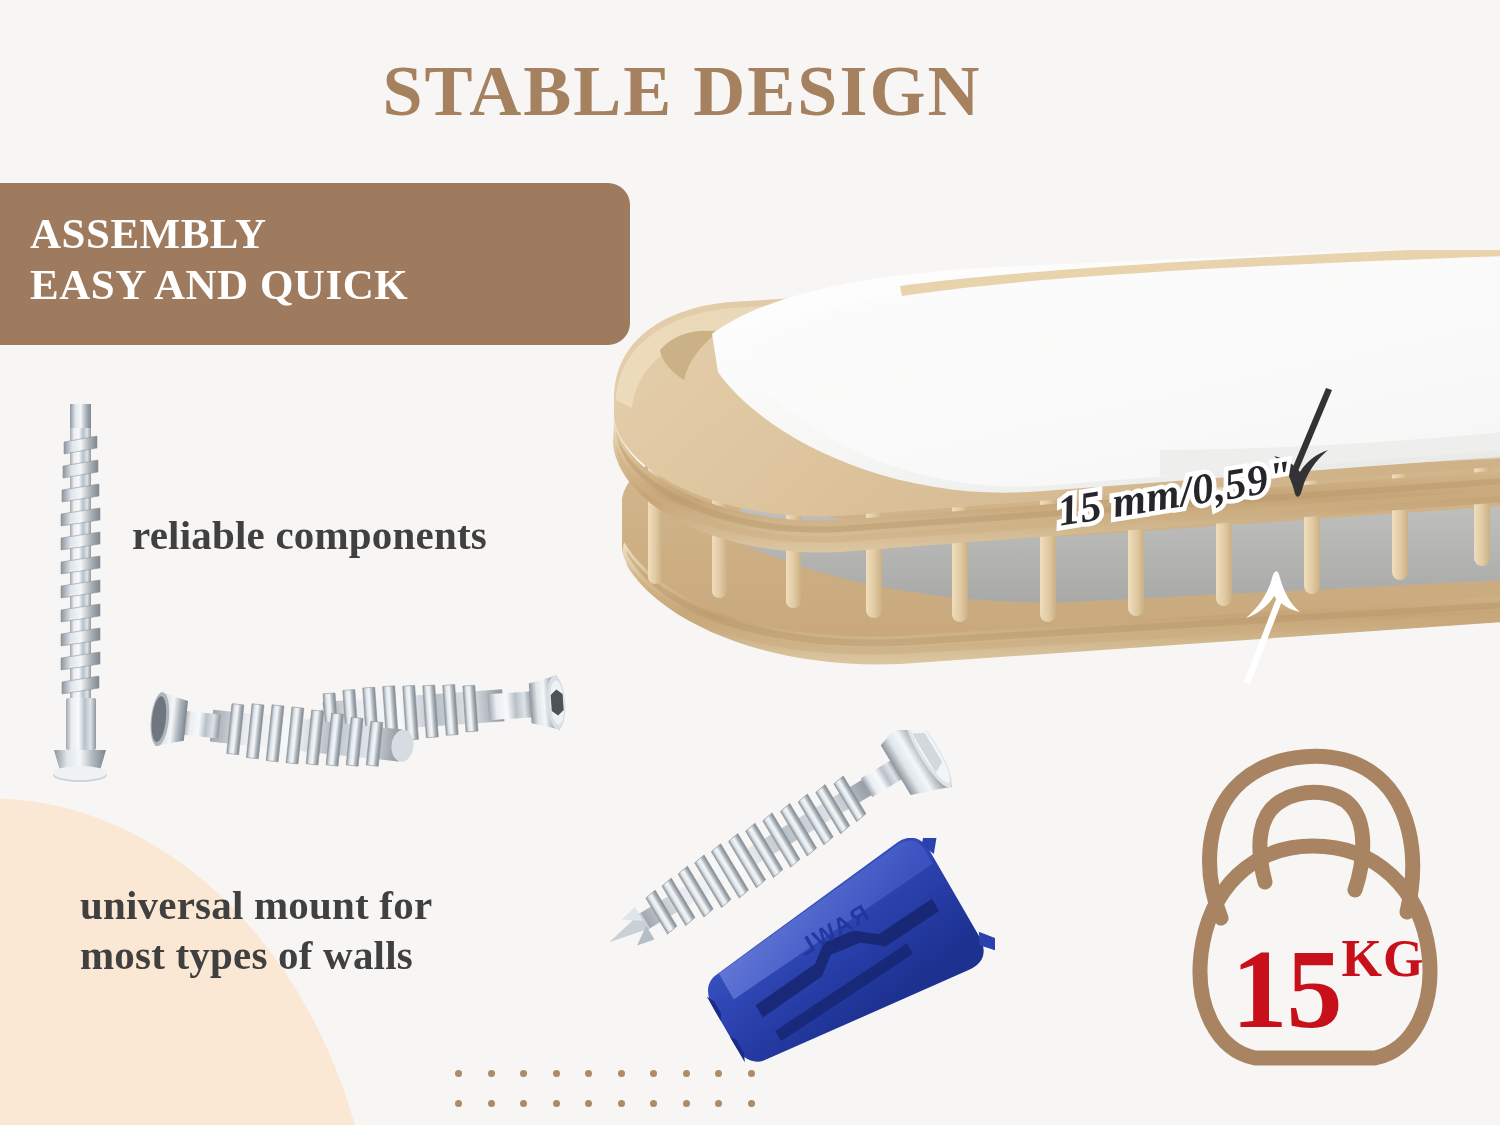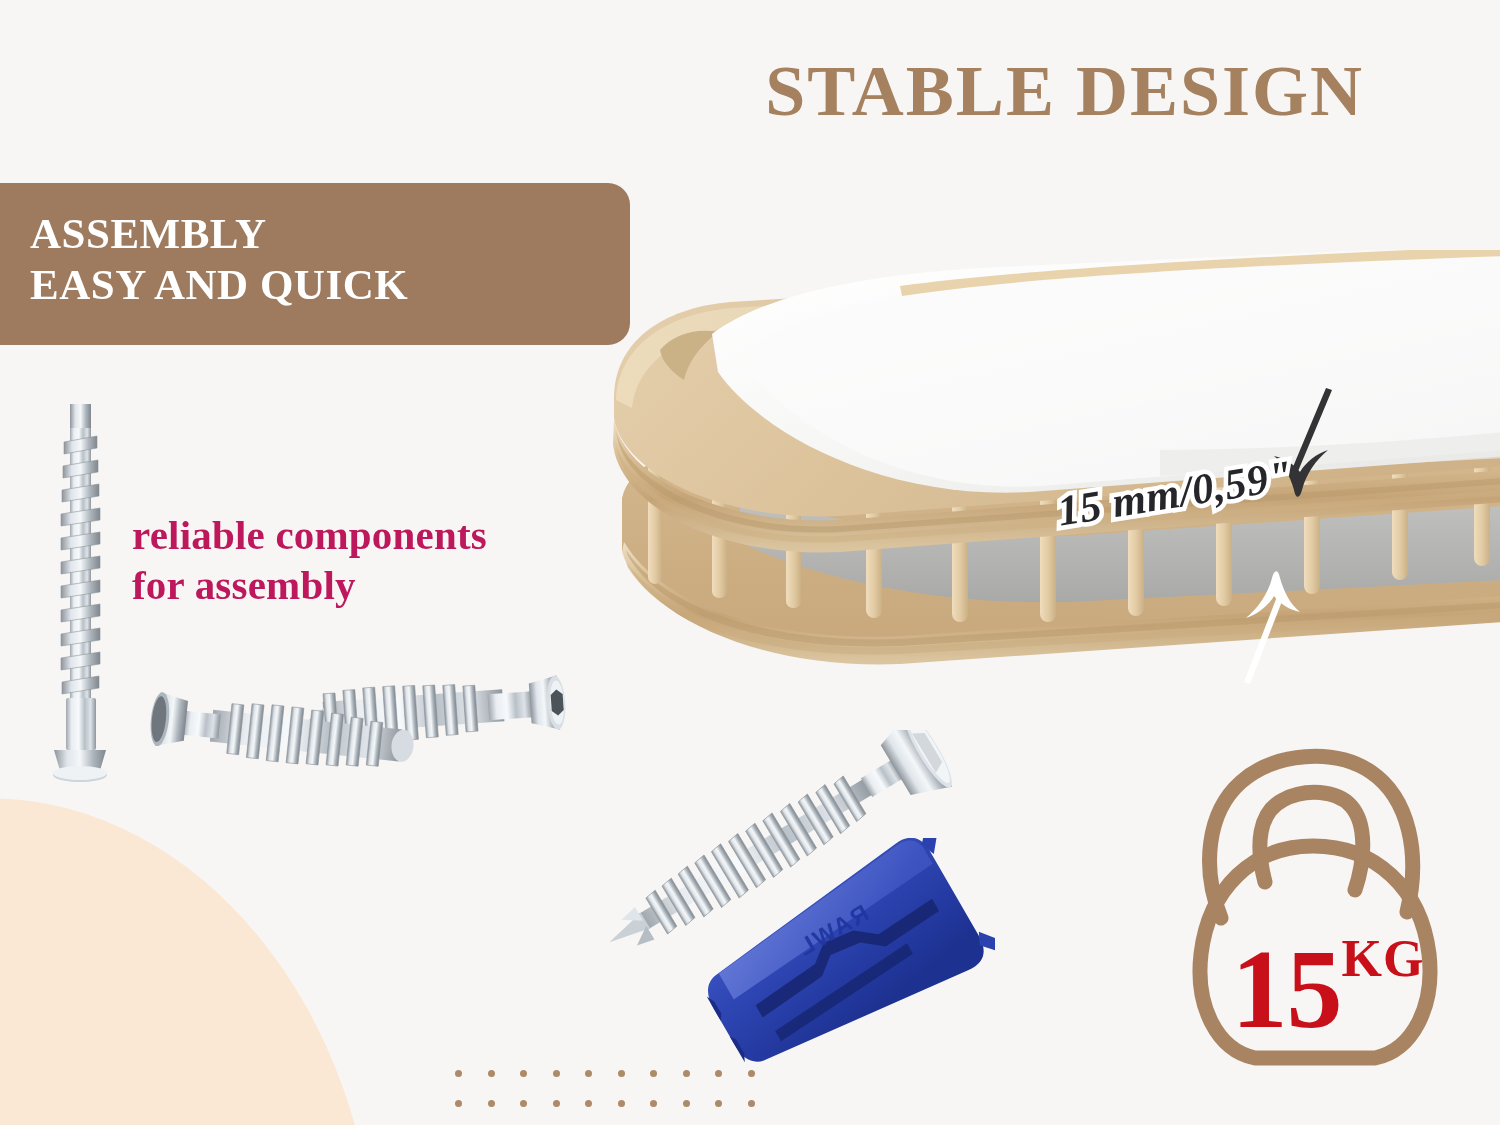--- a/index.html
+++ b/index.html
@@ -14,41 +14,41 @@
   
   .peach-blob{
     position:absolute;left:-120px;bottom:-120px;width:470px;height:460px;
     background:#fbe8d4;
     border-radius:0 78% 0 0 / 0 100% 0 0;
     transform:rotate(-6deg);
   }
 
   
   .headline{
-    position:absolute;left:0;top:55px;width:1364px;text-align:right;
+    position:absolute;left:0;top:55px;width:1364px;text-align:center;
     font-family:"Liberation Serif", serif;
     font-weight:700;font-size:72px;letter-spacing:2px;
     color:#a5815f;line-height:1;
     white-space:nowrap;
   }
 
   
   .badge{
     position:absolute;left:-10px;top:183px;width:640px;height:162px;
     background:#9e7b5e;border-radius:0 22px 22px 0;
     box-sizing:border-box;padding:26px 30px 0 40px;
   }
   .badge-text{
     color:#ffffff;font-family:"Liberation Serif", serif;font-weight:700;
     font-size:43px;line-height:1.18;letter-spacing:.5px;
   }
 
   
   .feat{
-    position:absolute;color:#be185d;font-family:"Liberation Serif", serif;
+    position:absolute;color:#404040;font-family:"Liberation Serif", serif;
     font-weight:700;font-size:41px;line-height:1.22;letter-spacing:.2px;
   }
   .feat-1{left:132px;top:510px;width:520px;}
   .feat-2{left:80px;top:880px;width:520px;}
 
   
   .dots{position:absolute;left:455px;top:1070px;}
   .dots-row{display:flex;gap:25.5px;margin-bottom:23px;}
   .dot{width:7px;height:7px;border-radius:50%;background:#ad8a68;}
 
@@ -207,24 +207,25 @@
 
   <div class="headline">STABLE DESIGN</div>
 
   <div class="badge">
     <div class="badge-text">ASSEMBLY</div>
     <div class="badge-text">EASY AND QUICK</div>
   </div>
 
   <div class="feat feat-1">
     <div>reliable components</div>
-    <div>for assembly</div>
   </div>
 
   <div class="feat feat-2">
+    <div>universal mount for</div>
+    <div>most types of walls</div>
   </div>
 
   <svg class="screw-v" viewBox="0 0 72 392">
     <defs>
       <linearGradient id="mtl" x1="0" y1="0" x2="1" y2="0">
         <stop offset="0" stop-color="#9fa6ad"></stop>
         <stop offset="0.18" stop-color="#e9edf1"></stop>
         <stop offset="0.42" stop-color="#f7fafc"></stop>
         <stop offset="0.62" stop-color="#b9c1c8"></stop>
         <stop offset="0.82" stop-color="#dde3e8"></stop>

